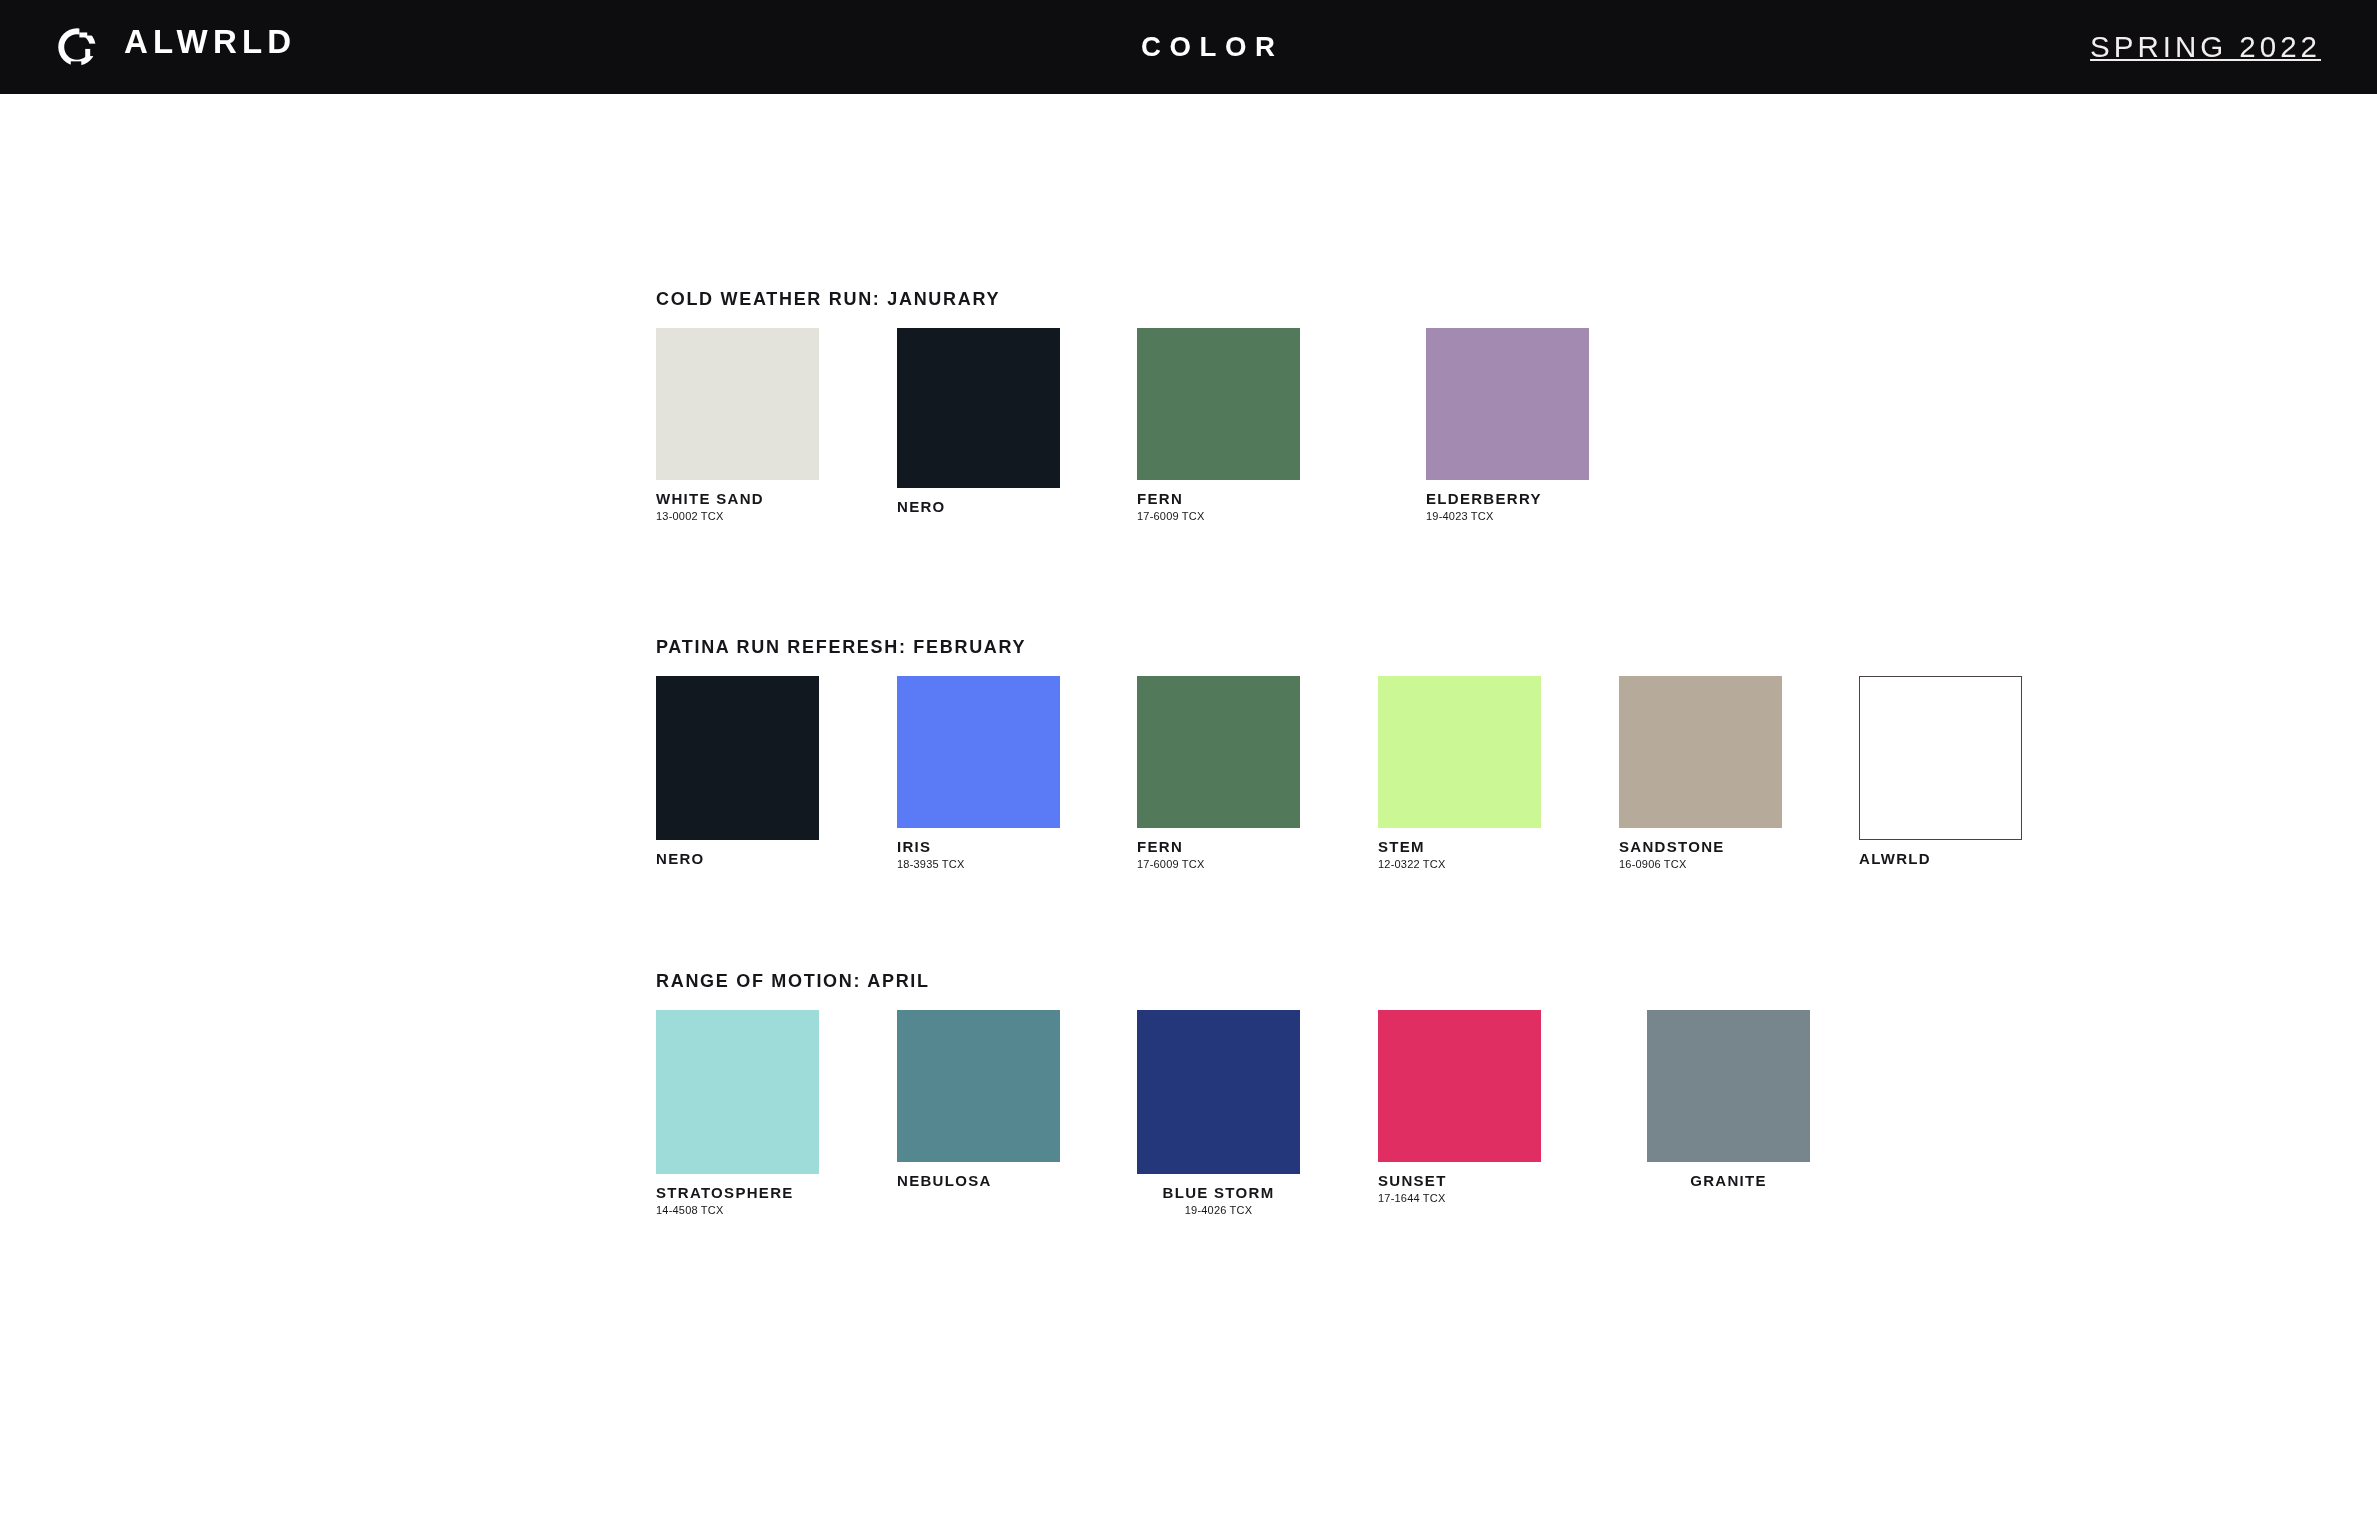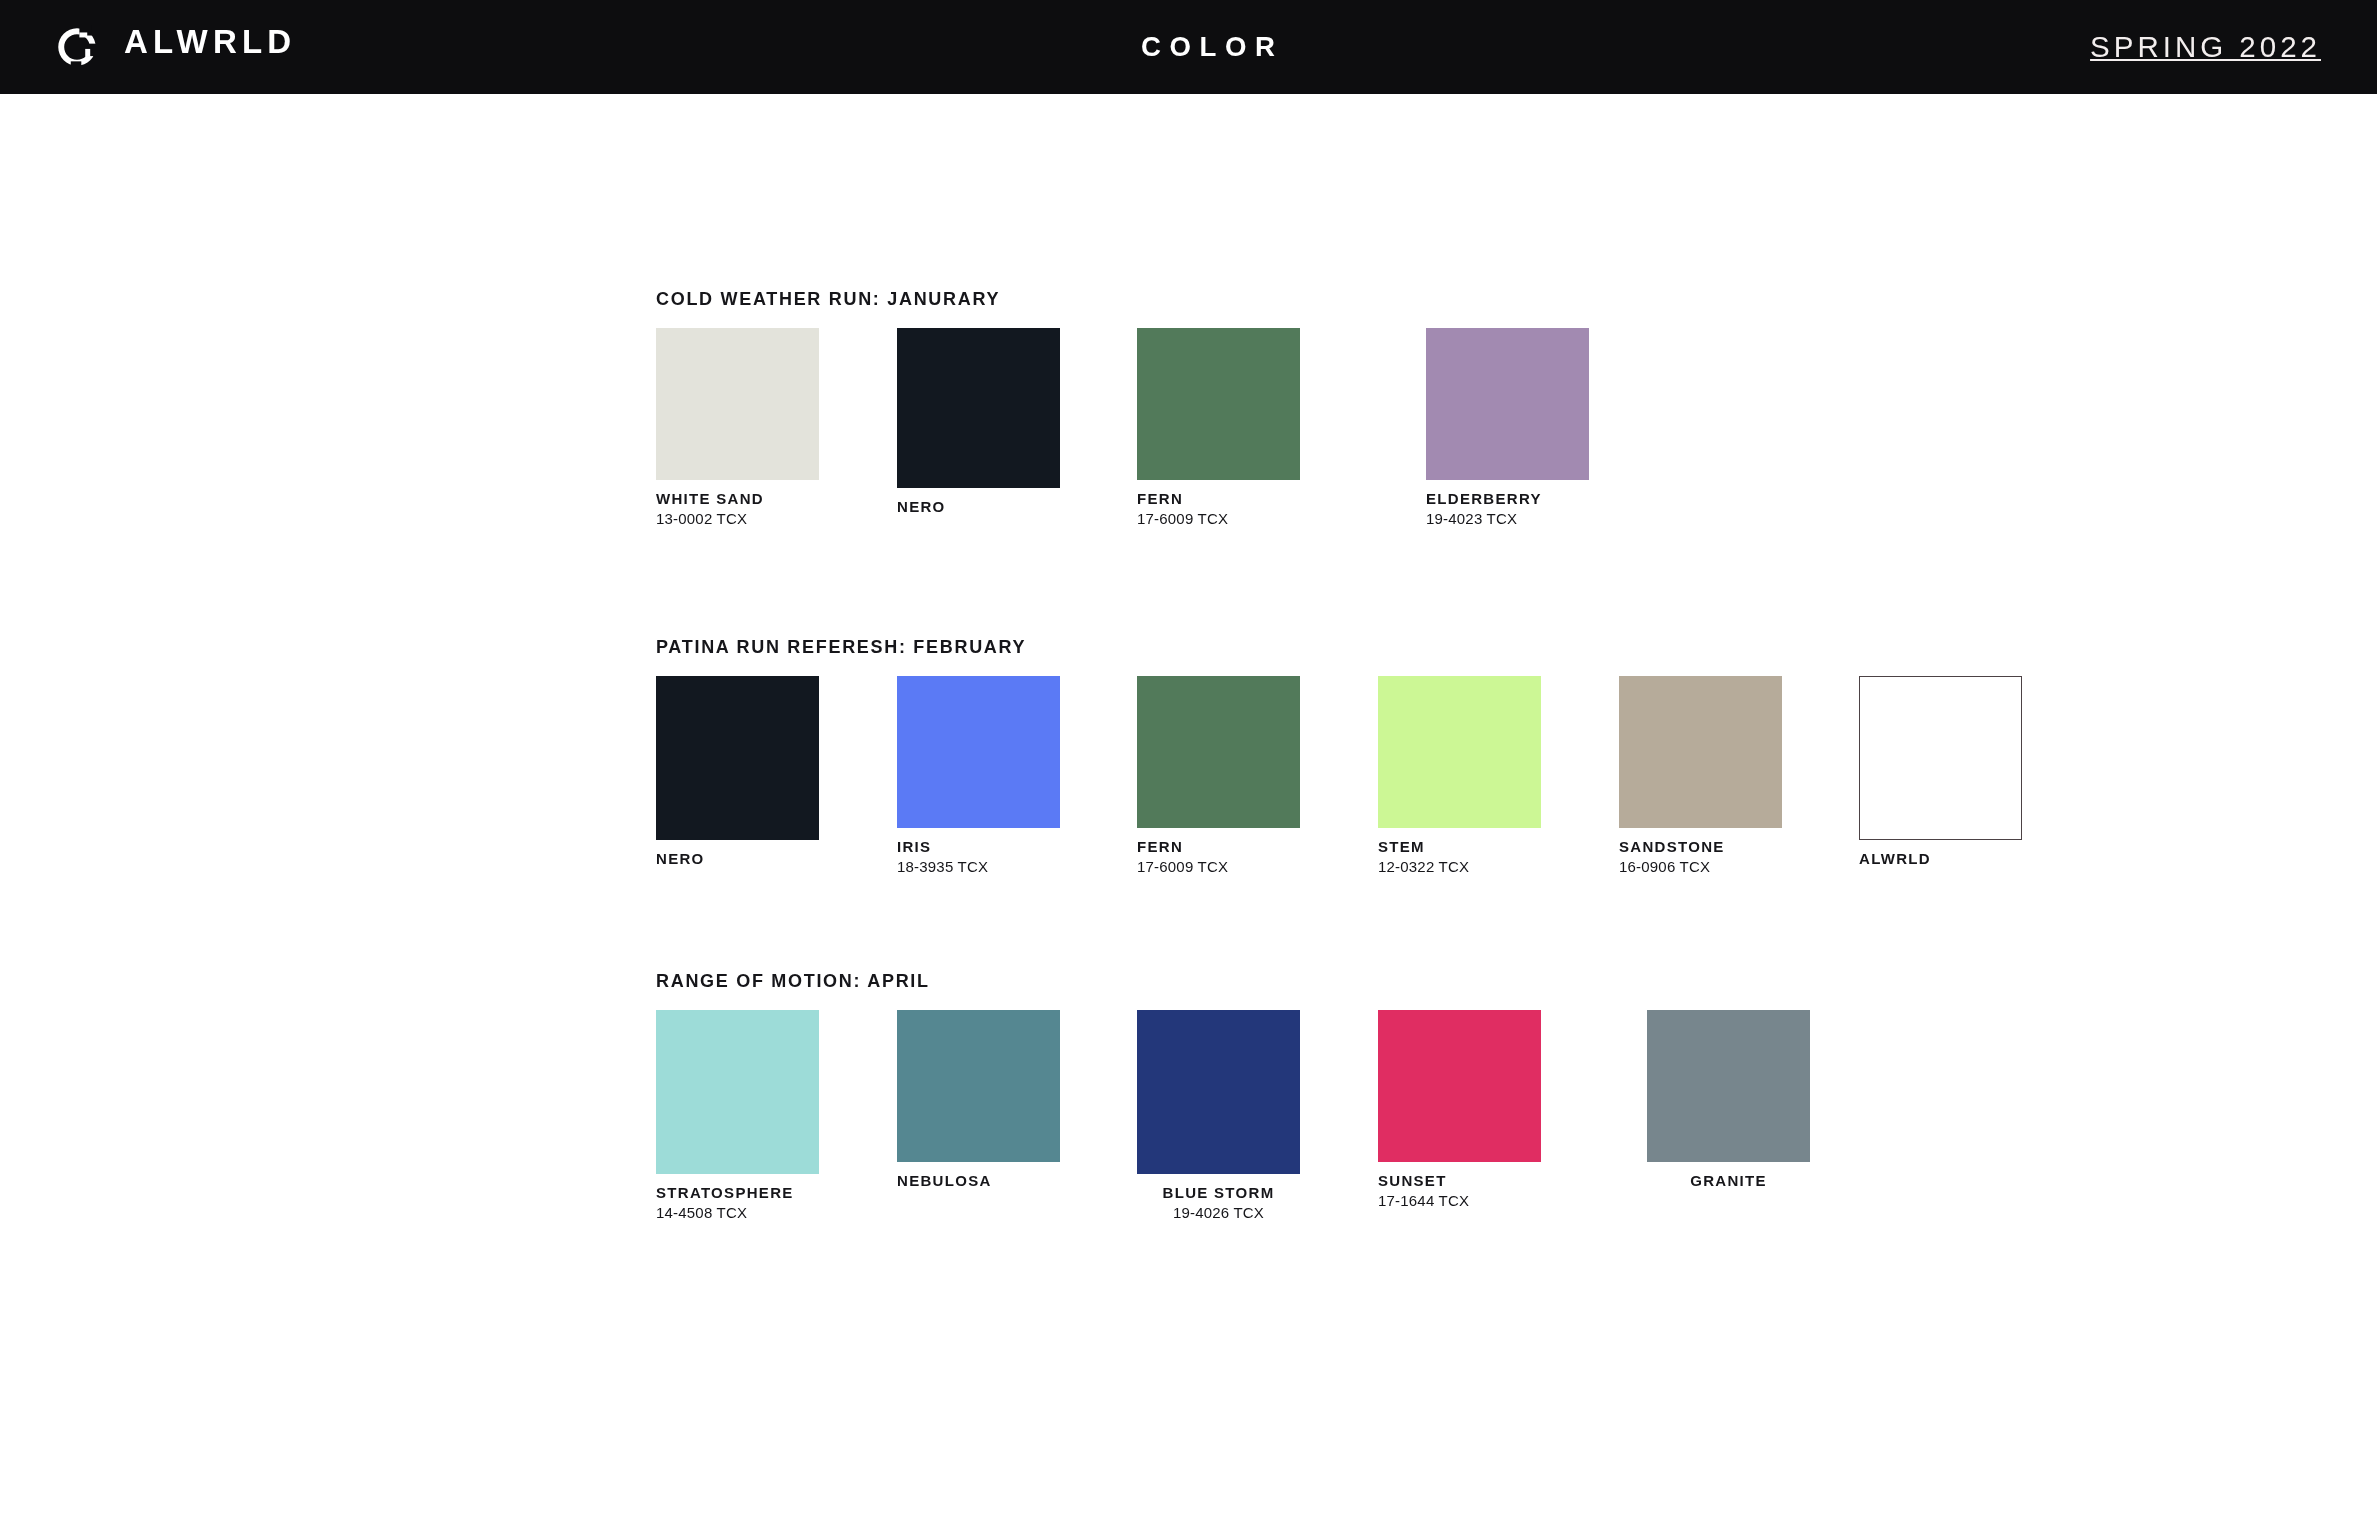--- a/index.html
+++ b/index.html
@@ -115,21 +115,21 @@
     margin-top: 10.5px;
     font-size: 15px;
     font-weight: bold;
     letter-spacing: 1.3px;
     color: #16161a;
     line-height: 1.05;
     white-space: nowrap;
   }
   .swatch-code {
     margin-top: 4.8px;
-    font-size: 15px;
+    font-size: 11px;
     font-weight: 400;
     letter-spacing: 0.2px;
     color: #16161a;
     line-height: 1.05;
     white-space: nowrap;
   }
 </style>
 </head>
 <body>
 

